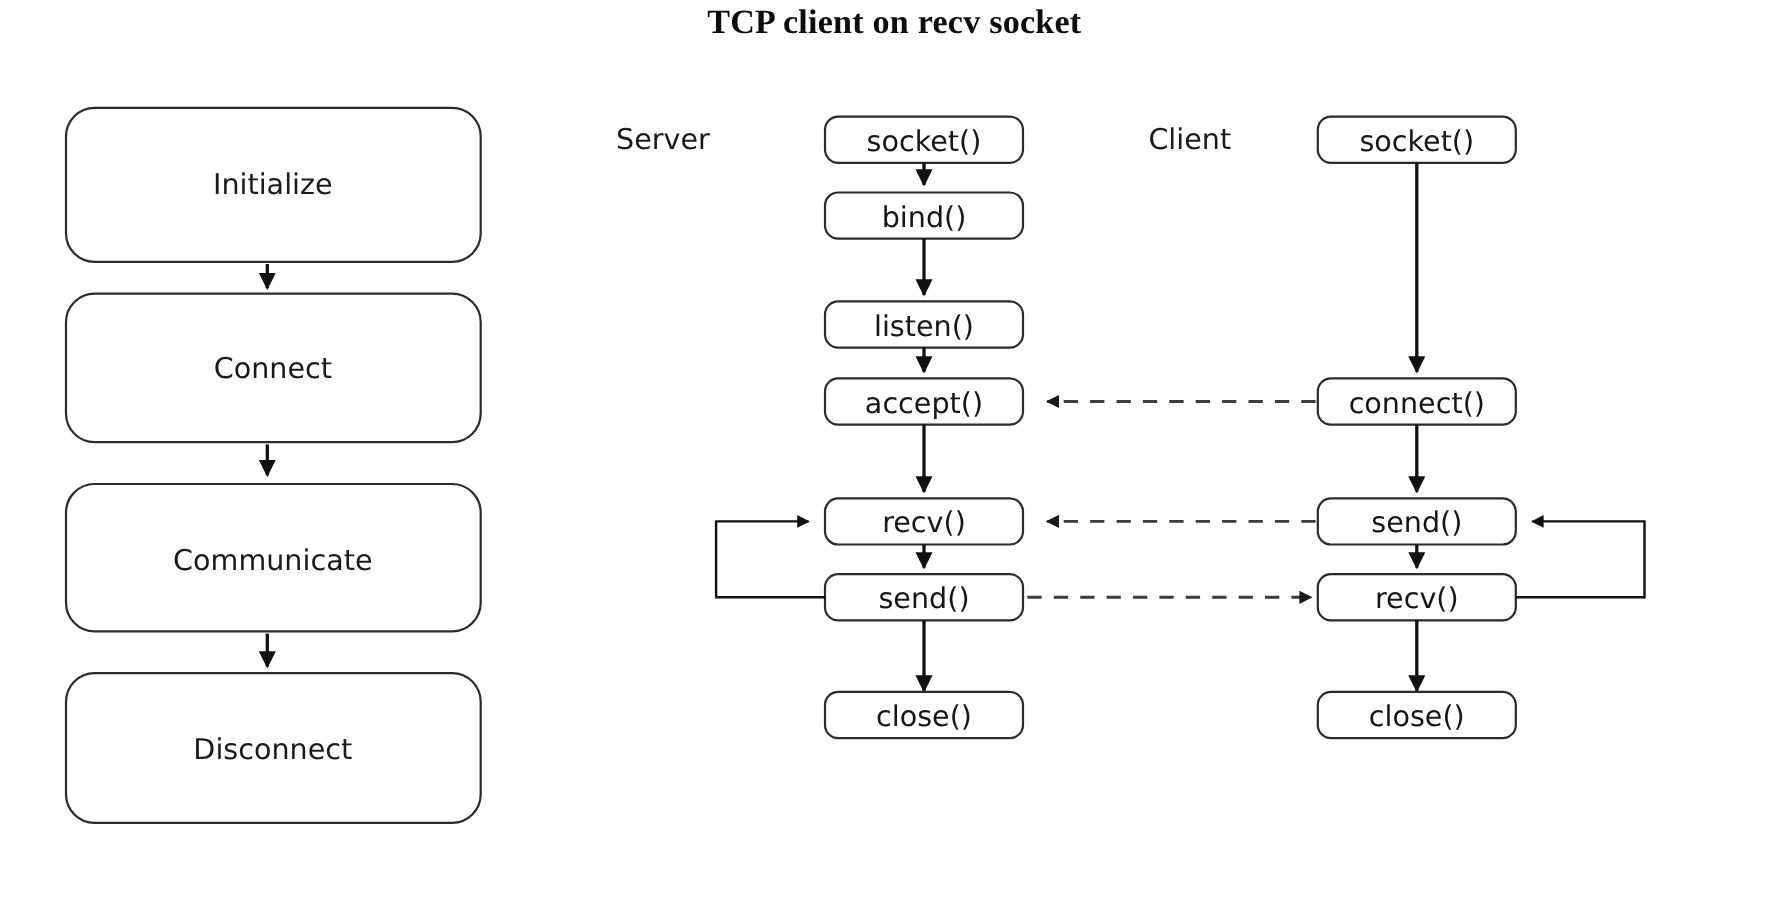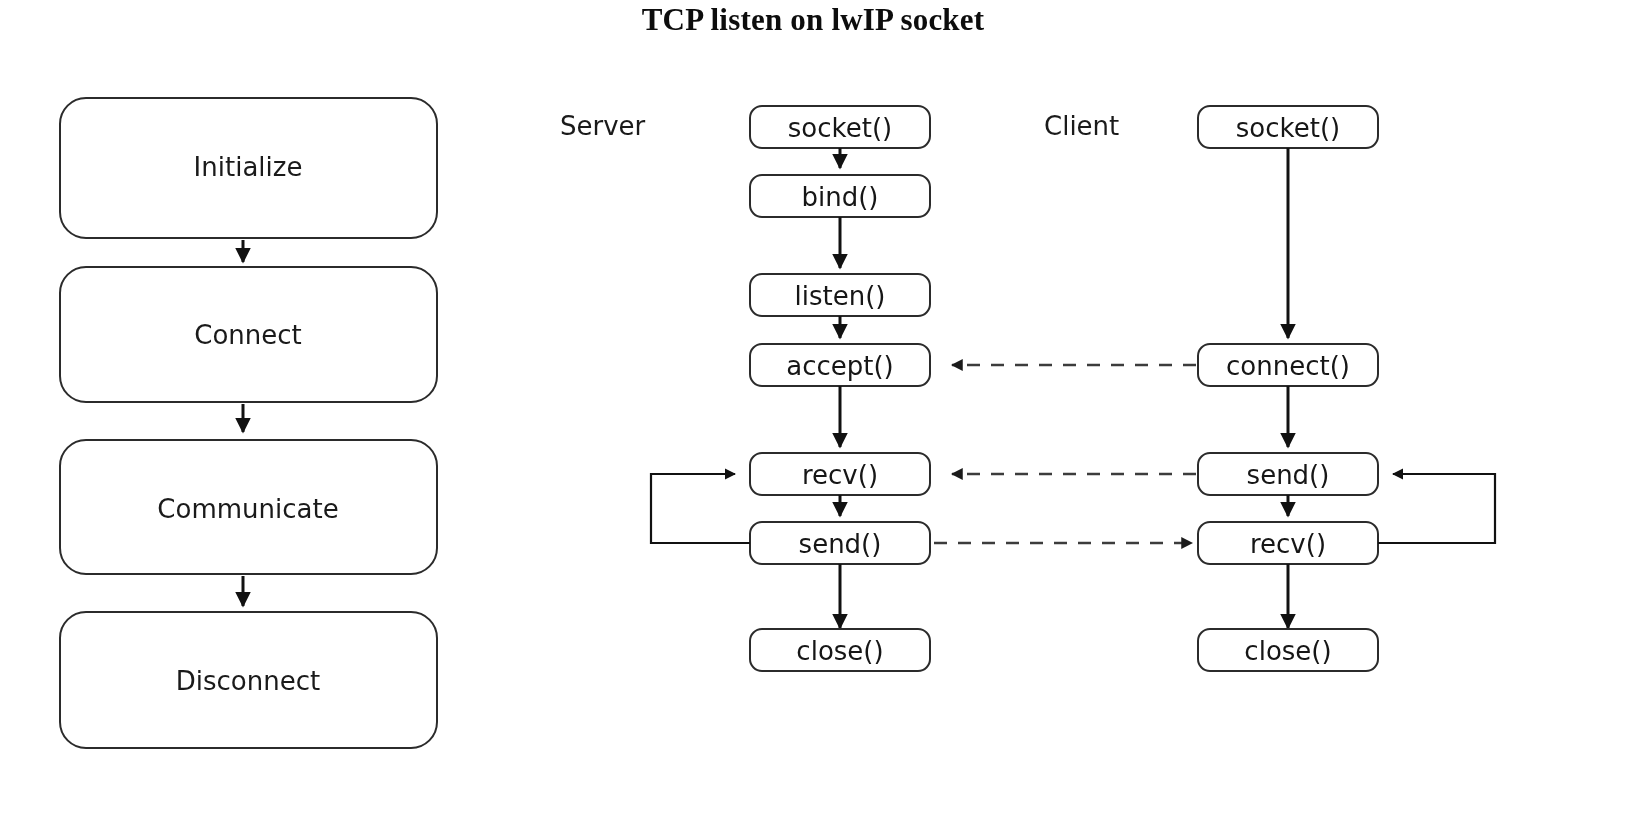--- a/index.html
+++ b/index.html
@@ -66,21 +66,21 @@
   .dashed-line {
     stroke: #3c3c3c;
     stroke-width: 2.6;
     fill: none;
     stroke-dasharray: 13 11;
   }
 </style>
 </head>
 <body>
 
-<div class="page-title">TCP listen on lwIP socket</div>
+<div class="page-title">TCP client on recv socket</div>
 
 <svg id="canvas" viewBox="0 0 1626 818" xmlns="http://www.w3.org/2000/svg">
   <defs>
     <marker id="arrow-solid" viewBox="0 0 10 10" refX="9" refY="5" markerWidth="5.2" markerHeight="5.2" orient="auto-start-reverse">
       <path d="M 0 0 L 10 5 L 0 10 z" fill="#111111"></path>
     </marker>
     <marker id="arrow-dash" viewBox="0 0 10 10" refX="9" refY="5" markerWidth="4.6" markerHeight="4.6" orient="auto-start-reverse">
       <path d="M 0 0 L 10 5 L 0 10 z" fill="#1b1b1b"></path>
     </marker>
   </defs>

